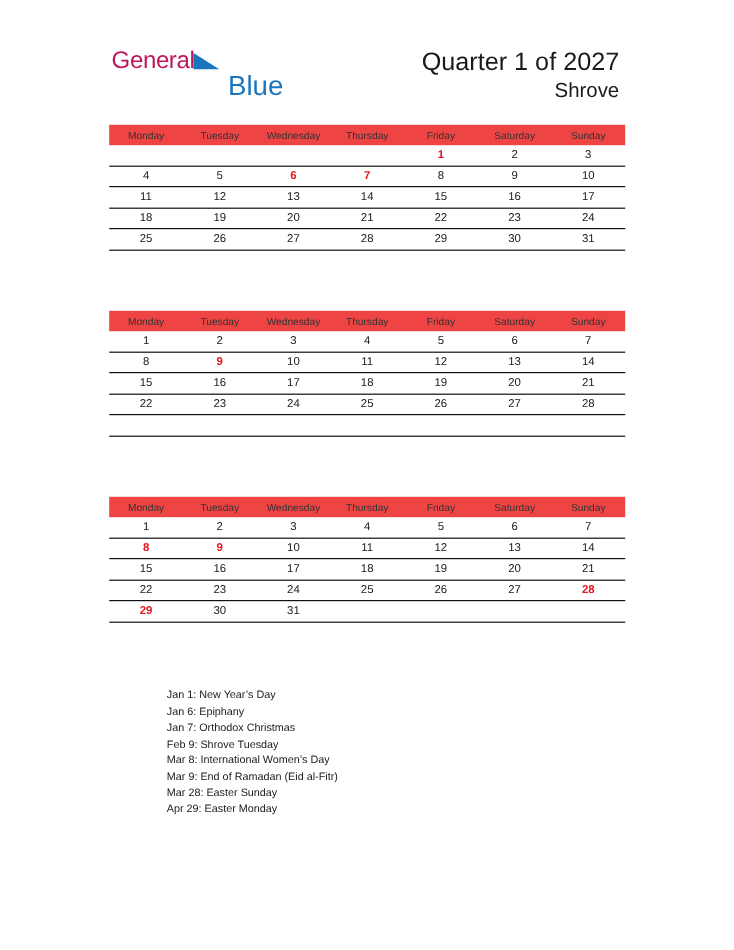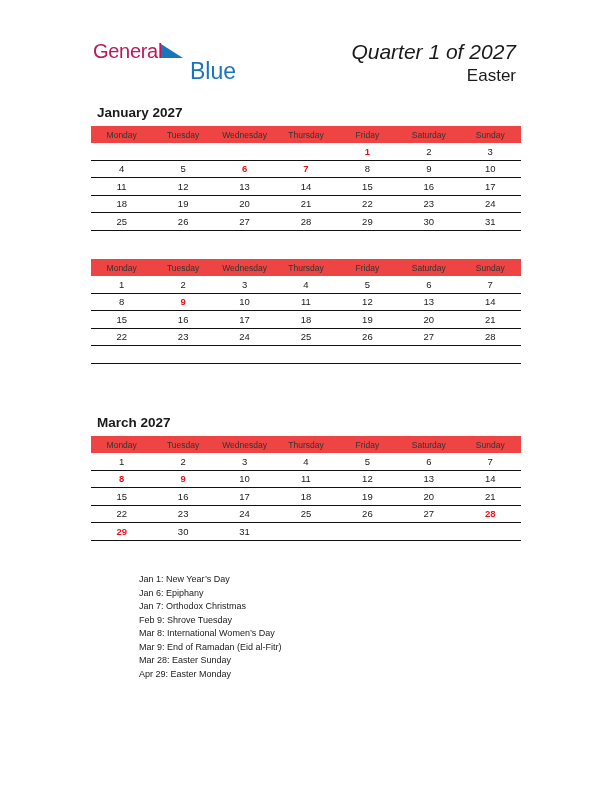--- a/index.html
+++ b/index.html
@@ -2,21 +2,21 @@
 <html><head>
 <meta charset="utf-8">
 <style>
   html, body { margin:0; padding:0; background:#ffffff; }
   body { width:612px; height:792px; position:relative; overflow:hidden;
          font-family:"Liberation Sans", "DejaVu Sans", sans-serif; color:#1a1a1a; }
   .logo { position:absolute; left:93px; top:40px; width:100px; height:40px; }
   .logo .general { position:absolute; left:0; top:0; font-size:20px; color:#be185d; letter-spacing:-0.3px; }
   .logo .blue { position:absolute; left:53px; top:18px; font-size:23px; color:#1a75bc;margin-left:44px; }
   .logo svg { position:absolute; left:68px; top:4px; }
-  .title { position:absolute; right:96px; top:40px; font-size:21px; color:#1a1a1a; text-align:center;font-style:italic; }
+  .title { position:absolute; right:96px; top:40px; font-size:21px; color:#1a1a1a; text-align:center; }
   .country { position:absolute; right:96px; top:66px; font-size:17px; color:#1a1a1a; text-align:right; }
 
   .month { position:absolute; left:91px; width:430px; }
   .month h2 { margin:0 0 4px 6px; font-size:13.5px; font-weight:bold; height:18px; line-height:18px; }
   .hdr { display:flex; background:#ef4444; height:17px; align-items:center; }
   .hdr span { flex:1; text-align:center; font-size:8.5px; color:#333; }
   .row { display:flex; height:17.5px; align-items:center; border-bottom:1.2px solid #111; box-sizing:border-box; }
   .row span { flex:1; text-align:center; font-size:9.5px; color:#1a1a1a; }
   .row span.hol { color:#e8141a; font-weight:bold; }
   .row:first-of-type {}
@@ -28,24 +28,23 @@
 
 <div class="logo">
   <span class="general">General</span>
   <svg width="22" height="14" viewBox="0 0 22 14">
     <polygon points="0,0 0,14 22,14" fill="#1a75bc"></polygon>
   </svg>
   <span class="blue">Blue</span>
 </div>
 
 <div class="title">Quarter 1 of 2027</div>
-<div class="country">Easter</div>
+<div class="country">Shrove</div>
 
 <div class="month" id="m0" style="top:104px;">
-    <h2>January 2027</h2>
     <div class="hdr">
       <span>Monday</span>
       <span>Tuesday</span>
       <span>Wednesday</span>
       <span>Thursday</span>
       <span>Friday</span>
       <span>Saturday</span>
       <span>Sunday</span>
     </div>
     <div class="row">
@@ -144,21 +143,20 @@
       <span></span>
       <span></span>
       <span></span>
       <span></span>
       <span></span>
       <span></span>
       <span></span>
     </div>
   </div>
 <div class="month" id="m2" style="top:414px;">
-    <h2>March 2027</h2>
     <div class="hdr">
       <span>Monday</span>
       <span>Tuesday</span>
       <span>Wednesday</span>
       <span>Thursday</span>
       <span>Friday</span>
       <span>Saturday</span>
       <span>Sunday</span>
     </div>
     <div class="row">

